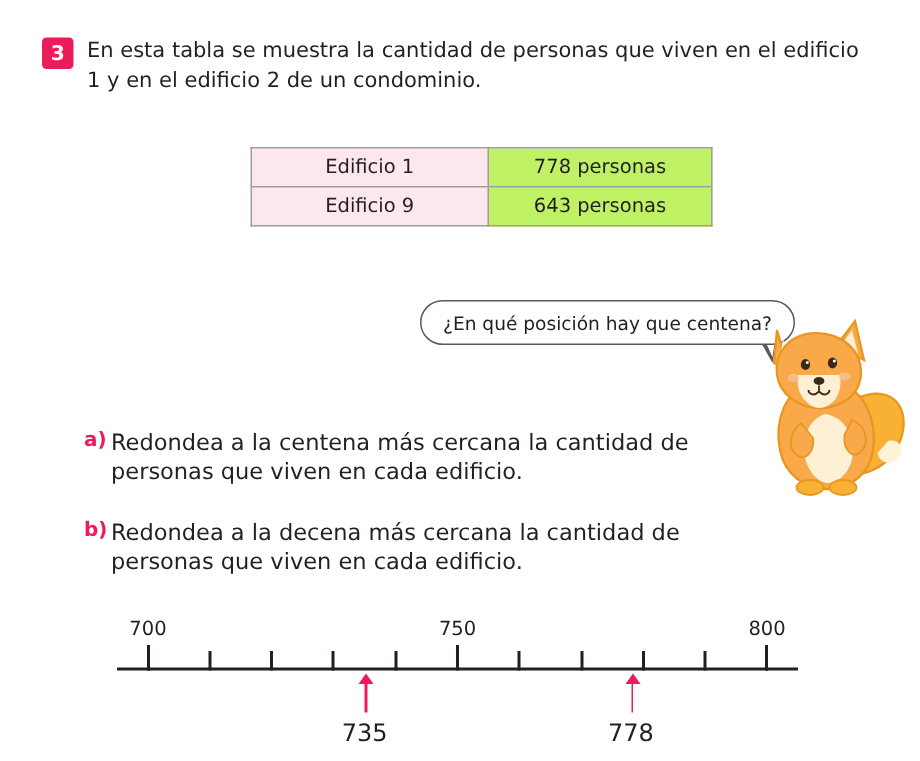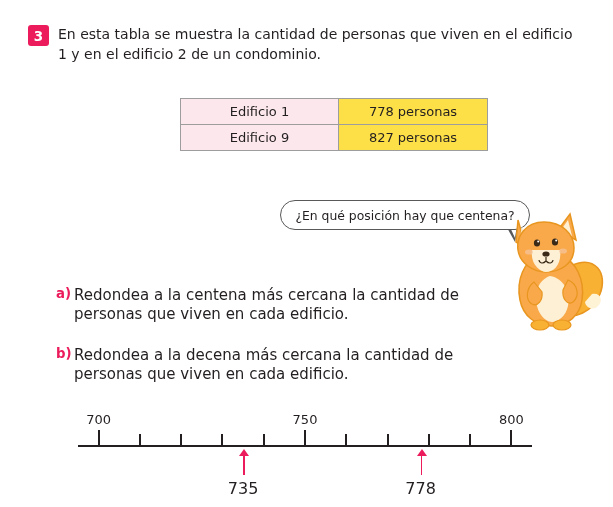--- a/index.html
+++ b/index.html
@@ -43,39 +43,39 @@
     margin-left: 9px;
     font-size: 14px;
     line-height: 20px;
     color: #231f20;
     max-width: 522px;
   }
 
   
   .tbl-wrap {
     position: absolute;
-    left: 180px;
+    left: 167px;
     top: 98px;
   }
   table.data-table {
     border-collapse: collapse;
   }
   table.data-table td {
     border: 1px solid #9d9d9d;
     height: 25px;
     font-size: 13px;
     text-align: center;
     padding: 0 10px;
   }
   table.data-table td.label-cell {
     background: #fbe7ec;
     width: 137px;
   }
   table.data-table td.value-cell {
-    background: #fde047;
+    background: #bef264;
     width: 128px;
   }
 
   
   .bubble {
     position: absolute;
     left: 280px;
     top: 200px;
     width: 250px;
     height: 30px;
@@ -224,21 +224,21 @@
 
 <div class="tbl-wrap">
   <table class="data-table">
     <tbody>
       <tr>
         <td class="label-cell">Edificio 1</td>
         <td class="value-cell">778 personas</td>
       </tr>
       <tr>
         <td class="label-cell">Edificio 9</td>
-        <td class="value-cell">827 personas</td>
+        <td class="value-cell">643 personas</td>
       </tr>
     </tbody>
   </table>
 </div>
 
 <div class="bubble-tail"></div>
 <div class="bubble">
   <span>¿En qué posición hay que centena?</span>
 </div>
 

